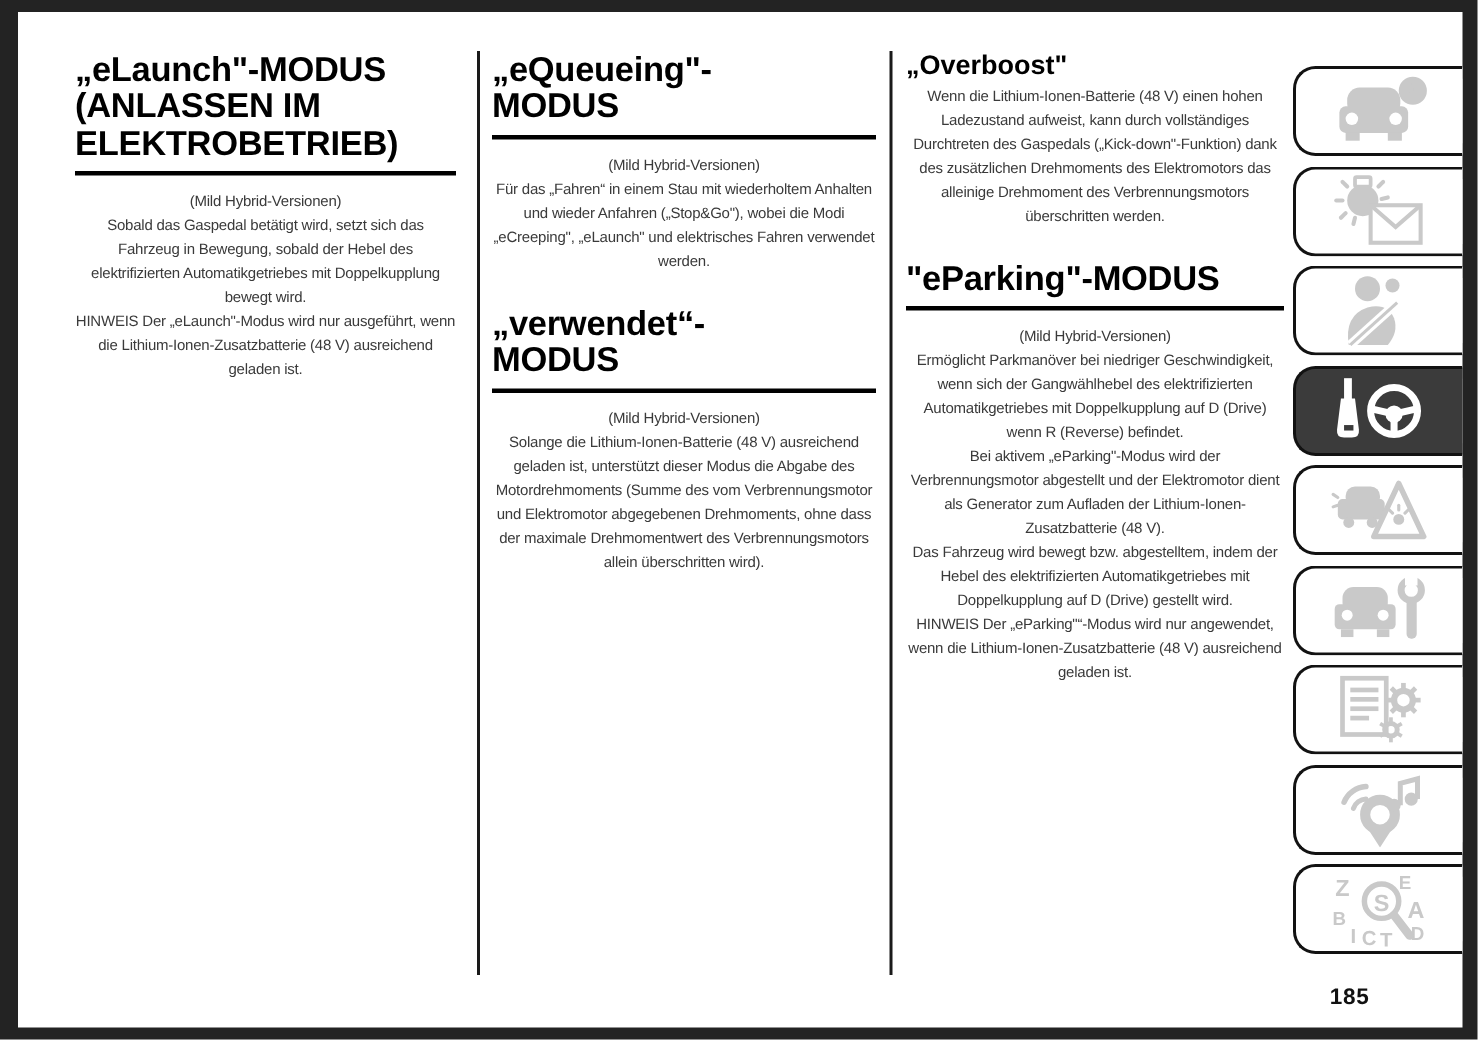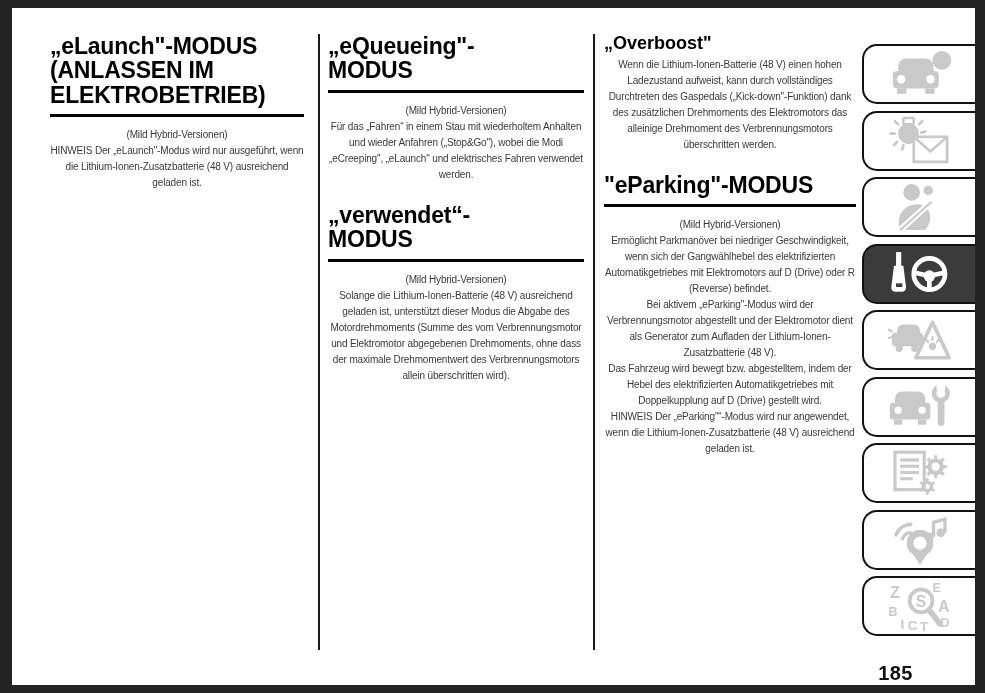--- a/index.html
+++ b/index.html
@@ -80,37 +80,38 @@
   .tab svg text{
     font-family:"Liberation Sans",sans-serif;
     font-weight:bold;
     fill:currentColor;
   }
   .cutout{fill:var(--paper);}
   .cutout-active{fill:var(--tab-active-bg);}
   .badge-text{fill:#ffffff;font-style:italic;}
 
   .page-number{
-    position:absolute;right:62px;bottom:0;
-    font-size:20px;font-weight:bold;color:#111;
+    position:absolute;right:62px;bottom:12px;
+    font-size:15px;font-weight:bold;color:#111;
     letter-spacing:0.5px;
   }
 </style>
 </head>
 <body>
 
 <div class="page">
 
   <div class="col col-1">
     <div class="section">
       <h1 class="h-major underlined">„eLaunch"-MODUS
 (ANLASSEN IM
 ELEKTROBETRIEB)</h1>
       <div class="body-text">
         <p>(Mild Hybrid-Versionen)</p>
+        <p>Sobald das Gaspedal betätigt wird, setzt sich das Fahrzeug in Bewegung, sobald der Hebel des elektrifizierten Automatikgetriebes mit Doppelkupplung bewegt wird.</p>
         <p>HINWEIS Der „eLaunch"-Modus wird nur ausgeführt, wenn die Lithium-Ionen-Zusatzbatterie (48 V) ausreichend geladen ist.</p>
       </div>
     </div>
   </div>
 
   <div class="vdivider vdivider-1"></div>
 
   <div class="col col-2">
     <div class="section">
       <h1 class="h-major underlined">„eQueueing"-
@@ -136,21 +137,21 @@
     <div class="section">
       <h2 class="h-sub">„Overboost"</h2>
       <div class="body-text">
         <p>Wenn die Lithium-Ionen-Batterie (48 V) einen hohen Ladezustand aufweist, kann durch vollständiges Durchtreten des Gaspedals („Kick-down"-Funktion) dank des zusätzlichen Drehmoments des Elektromotors das alleinige Drehmoment des Verbrennungsmotors überschritten werden.</p>
       </div>
     </div>
     <div class="section">
       <h1 class="h-major underlined">"eParking"-MODUS</h1>
       <div class="body-text">
         <p>(Mild Hybrid-Versionen)</p>
-        <p>Ermöglicht Parkmanöver bei niedriger Geschwindigkeit, wenn sich der Gangwählhebel des elektrifizierten Automatikgetriebes mit Elektromotors auf D (Drive) oder R (Reverse) befindet.</p>
+        <p>Ermöglicht Parkmanöver bei niedriger Geschwindigkeit, wenn sich der Gangwählhebel des elektrifizierten Automatikgetriebes mit Doppelkupplung auf D (Drive) wenn R (Reverse) befindet.</p>
         <p>Bei aktivem „eParking"-Modus wird der Verbrennungsmotor abgestellt und der Elektromotor dient als Generator zum Aufladen der Lithium-Ionen-Zusatzbatterie (48 V).</p>
         <p>Das Fahrzeug wird bewegt bzw. abgestelltem, indem der Hebel des elektrifizierten Automatikgetriebes mit Doppelkupplung auf D (Drive) gestellt wird.</p>
         <p>HINWEIS Der „eParking"“-Modus wird nur angewendet, wenn die Lithium-Ionen-Zusatzbatterie (48 V) ausreichend geladen ist.</p>
       </div>
     </div>
   </div>
 
   <div class="sidebar">
 
     <div class="tab">

